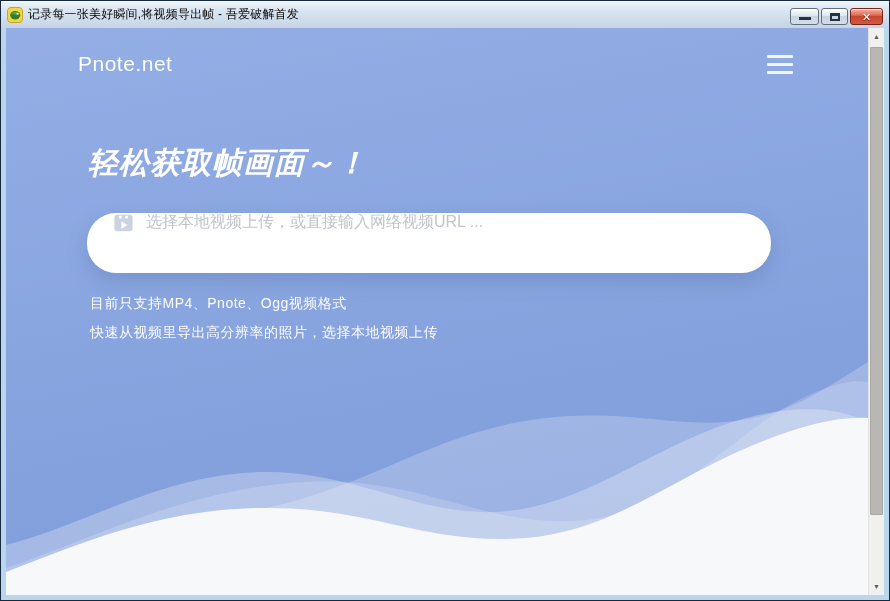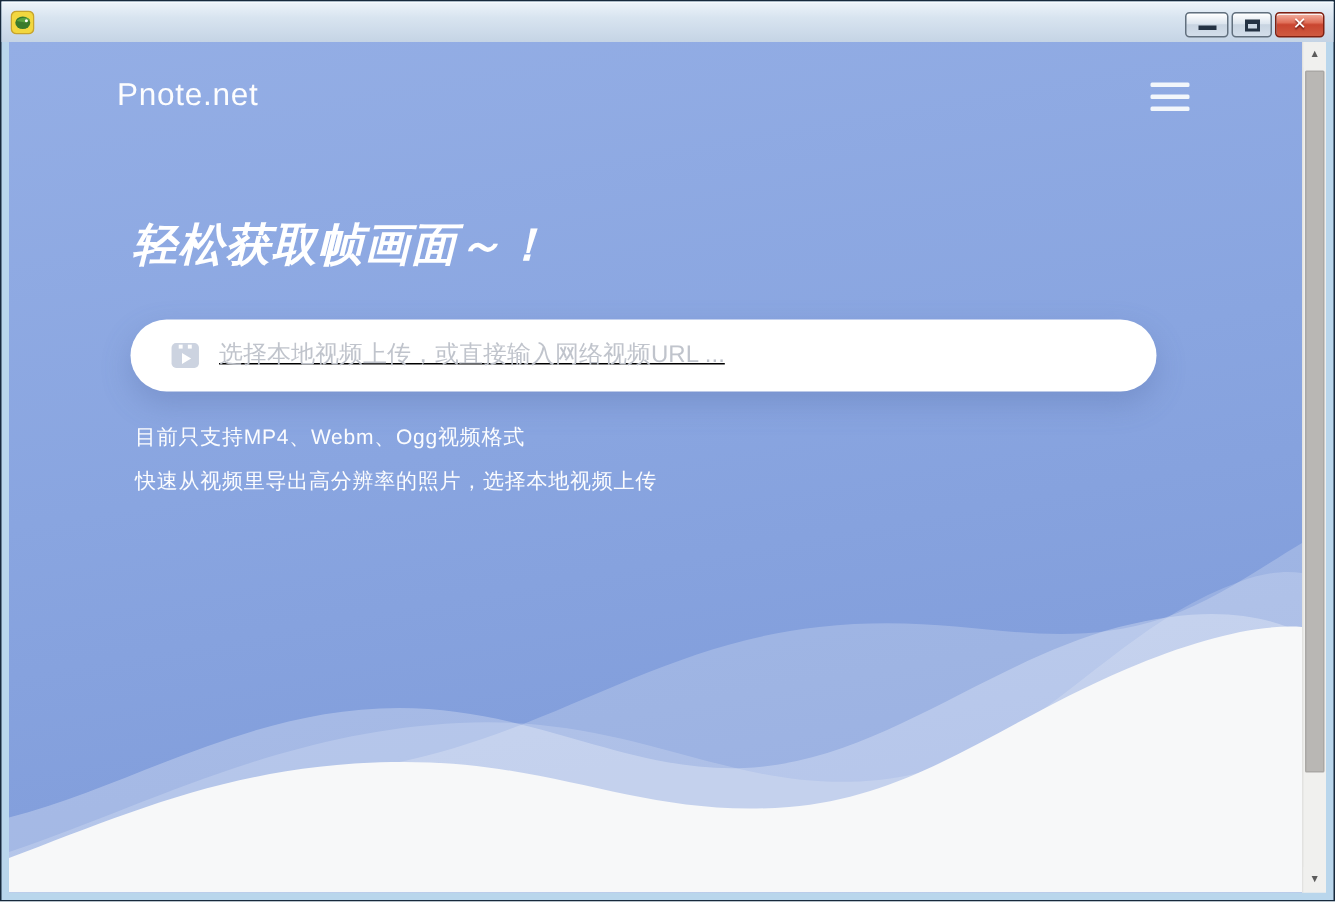--- a/index.html
+++ b/index.html
@@ -33,23 +33,23 @@
   
   .page-bg { flex:1; position:relative; overflow:hidden;
     background:linear-gradient(170deg,#94aee5 0%,#89a5e0 45%,#7d99d8 100%); }
   .site-header { display:flex; align-items:flex-start; justify-content:space-between; padding:24px 75px 0 72px; }
   .logo { font-size:21px; color:#fdfdfe; letter-spacing:0.5px; cursor:pointer; }
   .hamburger { width:26px; padding-top:3px; cursor:pointer; }
   .hamburger span { display:block; width:26px; height:3px; background:#f2f6fb; margin-bottom:5px; border-radius:1px; }
 
   .hero-title { margin:64px 0 0 82px; font-size:30px; font-weight:bold; color:#ffffff; letter-spacing:1px;font-style:italic; }
 
-  .upload-bar { margin:29px 0 0 81px; width:684px; height:48px; background:#ffffff; border-radius:29px;
-    display:flex; align-items:center; padding-left:26px;
-    box-shadow:0 8px 20px rgba(80,102,160,.30);text-decoration:underline; }
+  .upload-bar { margin:29px 0 0 81px; width:684px; height:60px; background:#ffffff; border-radius:29px;
+    display:flex; align-items:flex-start; padding-left:26px;
+    box-shadow:0 8px 20px rgba(80,102,160,.30); }
   .video-icon { width:21px; height:20px; flex:0 0 21px; margin-right:12px; }
   .url-input { flex:1; border:none; outline:none; font-size:16px; color:#606266; background:transparent;
     font-family:"Liberation Sans","DejaVu Sans",sans-serif; }
   .url-input::placeholder { color:#c0c4cc; }
   .upload-btn { width:144px; height:47px; margin-right:5px; flex:0 0 144px; border:none; border-radius:24px;
     background:#8da5db; color:#ffffff; font-size:16px; font-weight:bold; letter-spacing:3px; cursor:pointer;
     font-family:"Liberation Sans","DejaVu Sans",sans-serif; }
 
   .tip { color:#fbfcfe; font-size:14px; margin-left:84px; letter-spacing:0.5px; }
   .tip.first { margin-top:22px; }
@@ -76,20 +76,21 @@
 
 <div class="window">
 
   <div class="titlebar">
     <svg class="app-icon" viewBox="0 0 16 16">
       <rect x="0.5" y="0.5" width="15" height="15" rx="3.5" fill="#f2d73f" stroke="#c8a52e"></rect>
       <ellipse cx="8.2" cy="8.2" rx="5" ry="4.2" fill="#3a7a2c"></ellipse>
       <path d="M4 7 C6 4.5 11 4 13 6 L10 8 Z" fill="#5aa33f"></path>
       <circle cx="10.6" cy="6.8" r="1" fill="#ffffff"></circle>
     </svg>
+    <span class="title-text">记录每一张美好瞬间,将视频导出帧 - 吾爱破解首发</span>
     <div class="caption-buttons">
       <div class="cap-btn min">
         <span class="glyph-min"></span>
       </div>
       <div class="cap-btn max">
         <span class="glyph-max"></span>
       </div>
       <div class="cap-btn close">
         <span class="glyph-close">✕</span>
       </div>
@@ -116,21 +117,21 @@
         <div class="upload-bar">
           <svg class="video-icon" viewBox="0 0 24 23">
             <rect x="1.5" y="2" width="21" height="19" rx="3.5" fill="#ccd3e0"></rect>
             <rect x="7" y="3.2" width="3" height="3" fill="#ffffff"></rect>
             <rect x="14" y="3.2" width="3" height="3" fill="#ffffff"></rect>
             <path d="M9.5 9.5 L16.5 13.75 L9.5 18 Z" fill="#ffffff"></path>
           </svg>
           <input class="url-input" type="text" placeholder="选择本地视频上传，或直接输入网络视频URL ..." style="">
         </div>
 
-        <p class="tip first">目前只支持MP4、Webm、Ogg视频格式</p>
+        <p class="tip first">目前只支持MP4、Pnote、Ogg视频格式</p>
         <p class="tip second">快速从视频里导出高分辨率的照片，选择本地视频上传</p>
 
         <svg class="waves" viewBox="0 0 862 235" preserveAspectRatio="none">
           <path d="M0,235 L0,208 C90,178 180,128 300,122 C420,116 480,170 580,160 C680,150 730,60 820,28 C836,22 850,20 862,22 L862,235 Z" fill="rgba(255,255,255,0.18)"></path>
           <path d="M0,228 C70,210 150,168 250,150 C360,130 430,70 540,58 C640,47 690,78 770,52 C805,40 835,18 862,2 L862,235 L0,235 Z" fill="rgba(255,255,255,0.22)"></path>
           <path d="M0,185 C80,165 160,112 260,112 C350,112 410,155 490,152 C580,148 650,82 740,58 C795,44 832,48 862,62 L862,235 L0,235 Z" fill="rgba(255,255,255,0.28)"></path>
           <path d="M0,212 C80,182 150,150 255,148 C365,146 420,186 520,178 C605,171 660,122 745,86 C792,66 832,56 862,58 L862,235 L0,235 Z" fill="#f7f8f9"></path>
         </svg>
       </div>
 

